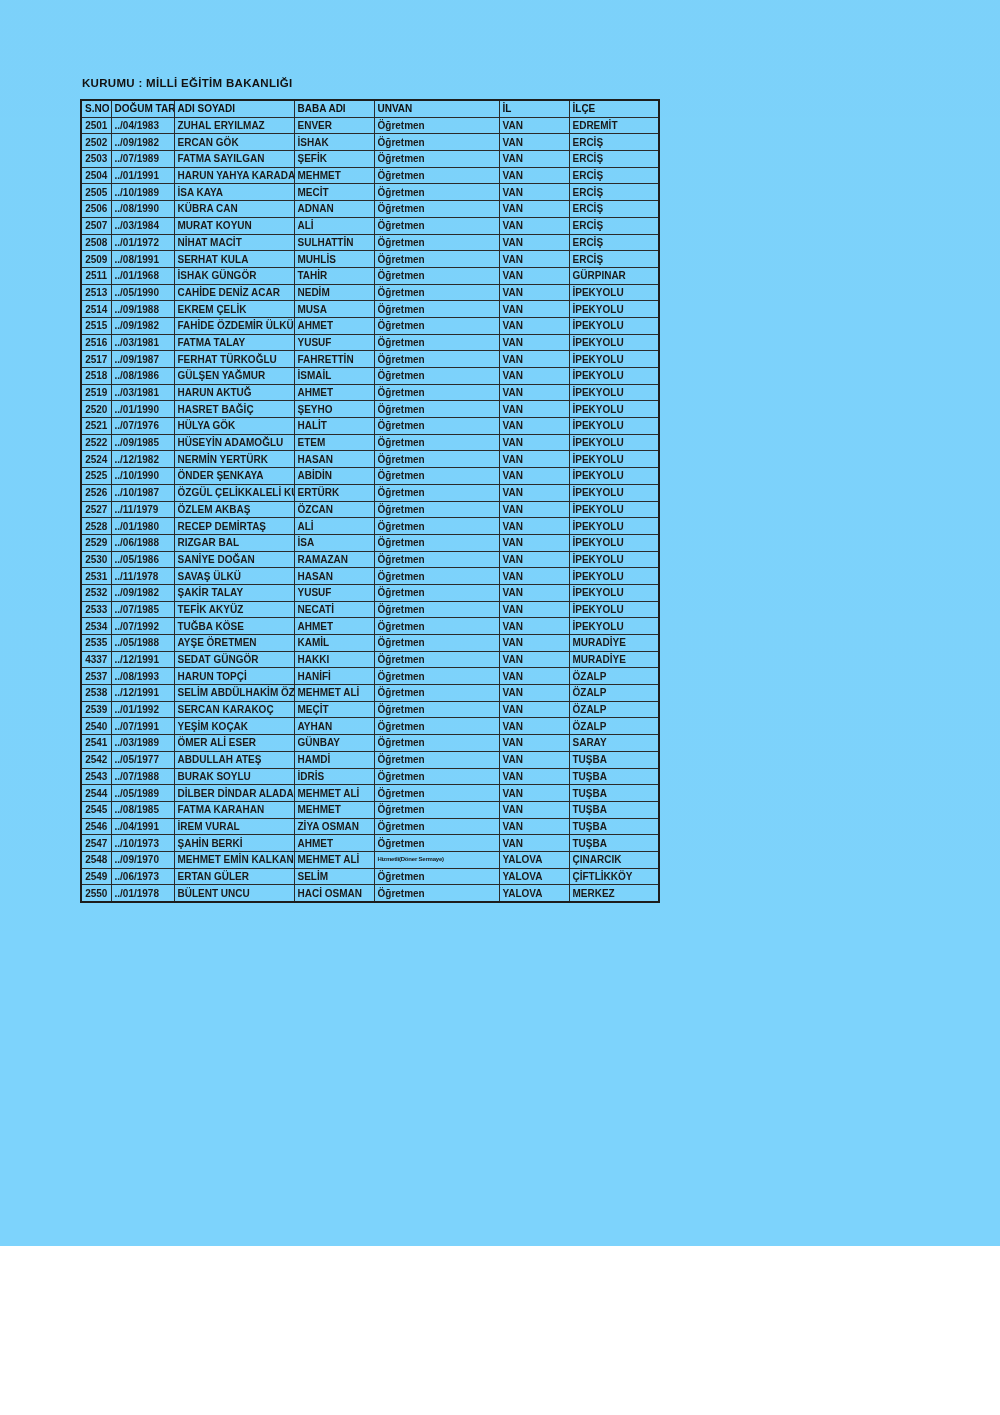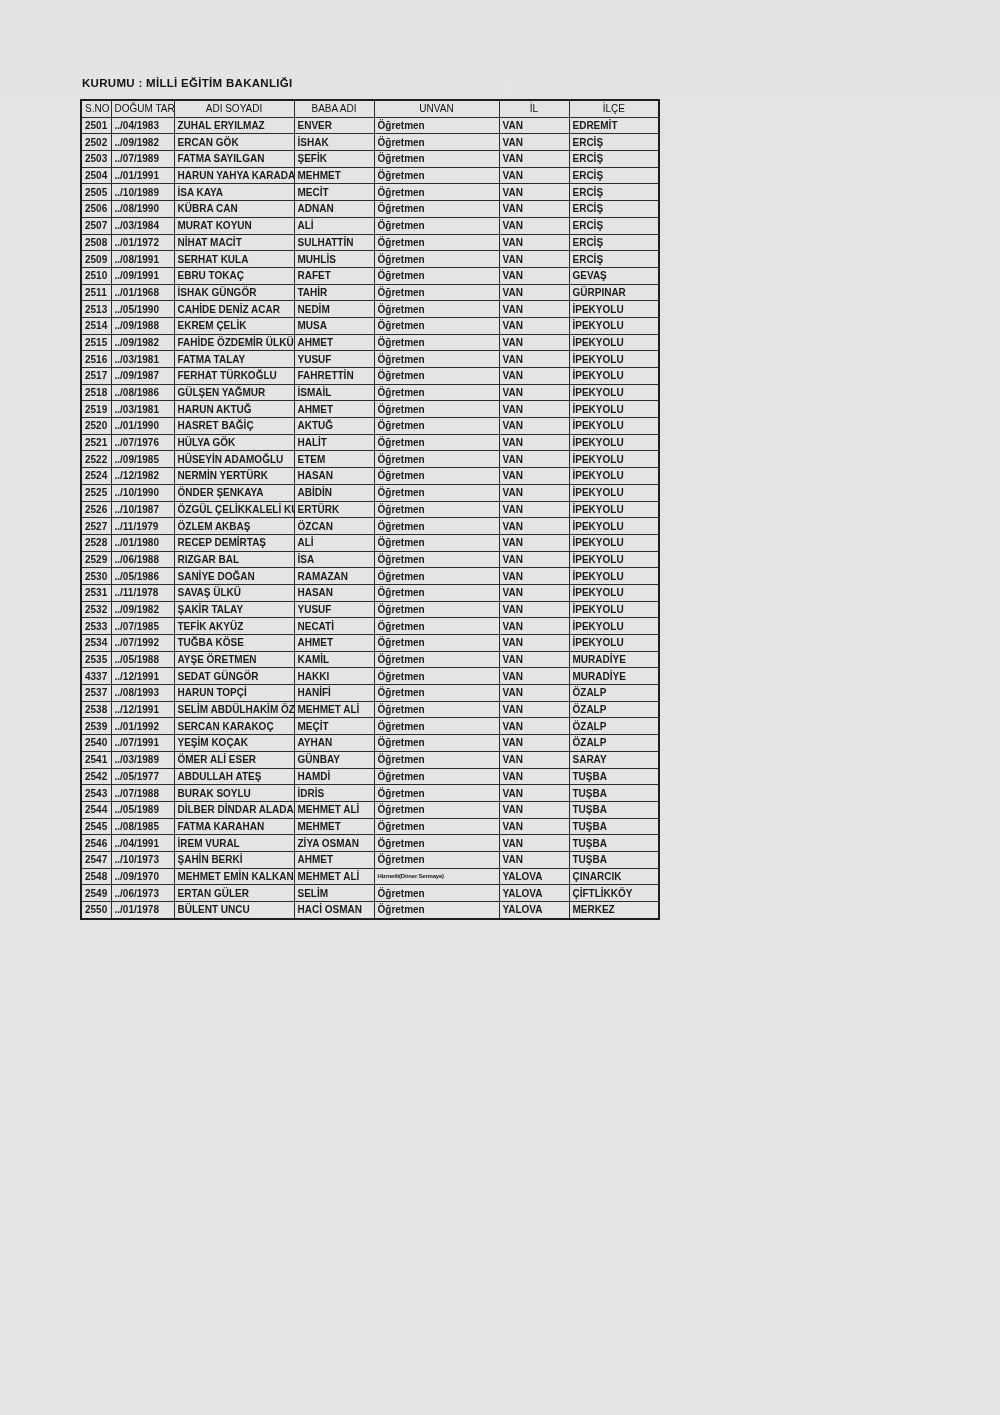--- a/index.html
+++ b/index.html
@@ -3,22 +3,22 @@
 <meta charset="utf-8">
 <style>
   html, body {
     margin: 0;
     padding: 0;
     background: #ffffff;
   }
   .page {
     position: relative;
     width: 1000px;
-    height: 1415px;
-    background: #e5e5e5;
+    height: 1246px;
+    background: #7dd3fc;
     font-family: "Liberation Sans", sans-serif;
     color: #1b1b1b;
     overflow: hidden;
   }
   .doc-title {
     position: absolute;
     left: 82px;
     top: 77px;
     font-size: 11.5px;
     font-weight: 700;
@@ -42,26 +42,26 @@
     line-height: 11px;
     height: 15.7px;
     padding: 0 3px;
     white-space: nowrap;
     overflow: hidden;
     vertical-align: middle;
     color: #1a1a1a;
     font-weight: 600;
   }
   table.personnel th {
+    text-align: left;
+    font-weight: 700;
+    color: #111111;
+  }
+  td.c-sno {
     text-align: center;
-    font-weight: 400;
-    color: #111111;
-  }
-  td.c-sno {
-    text-align: left;
     padding-right: 2px;
   }
   td.c-unvan.tiny {
     font-size: 6px;
     letter-spacing: -0.2px;
   }
   
   .page::before {
     content: "";
     position: absolute;
@@ -174,29 +174,20 @@
         <tr>
           <td class="c-sno">2509</td>
           <td class="c-dogum-tar">../08/1991</td>
           <td class="c-adi-soyadi">SERHAT KULA</td>
           <td class="c-baba-adi">MUHLİS</td>
           <td class="c-unvan">Öğretmen</td>
           <td class="c-il">VAN</td>
           <td class="c-ilce">ERCİŞ</td>
         </tr>
         <tr>
-          <td class="c-sno">2510</td>
-          <td class="c-dogum-tar">../09/1991</td>
-          <td class="c-adi-soyadi">EBRU TOKAÇ</td>
-          <td class="c-baba-adi">RAFET</td>
-          <td class="c-unvan">Öğretmen</td>
-          <td class="c-il">VAN</td>
-          <td class="c-ilce">GEVAŞ</td>
-        </tr>
-        <tr>
           <td class="c-sno">2511</td>
           <td class="c-dogum-tar">../01/1968</td>
           <td class="c-adi-soyadi">İSHAK GÜNGÖR</td>
           <td class="c-baba-adi">TAHİR</td>
           <td class="c-unvan">Öğretmen</td>
           <td class="c-il">VAN</td>
           <td class="c-ilce">GÜRPINAR</td>
         </tr>
         <tr>
           <td class="c-sno">2513</td>
@@ -258,21 +249,21 @@
           <td class="c-adi-soyadi">HARUN AKTUĞ</td>
           <td class="c-baba-adi">AHMET</td>
           <td class="c-unvan">Öğretmen</td>
           <td class="c-il">VAN</td>
           <td class="c-ilce">İPEKYOLU</td>
         </tr>
         <tr>
           <td class="c-sno">2520</td>
           <td class="c-dogum-tar">../01/1990</td>
           <td class="c-adi-soyadi">HASRET BAĞİÇ</td>
-          <td class="c-baba-adi">AKTUĞ</td>
+          <td class="c-baba-adi">ŞEYHO</td>
           <td class="c-unvan">Öğretmen</td>
           <td class="c-il">VAN</td>
           <td class="c-ilce">İPEKYOLU</td>
         </tr>
         <tr>
           <td class="c-sno">2521</td>
           <td class="c-dogum-tar">../07/1976</td>
           <td class="c-adi-soyadi">HÜLYA GÖK</td>
           <td class="c-baba-adi">HALİT</td>
           <td class="c-unvan">Öğretmen</td>

